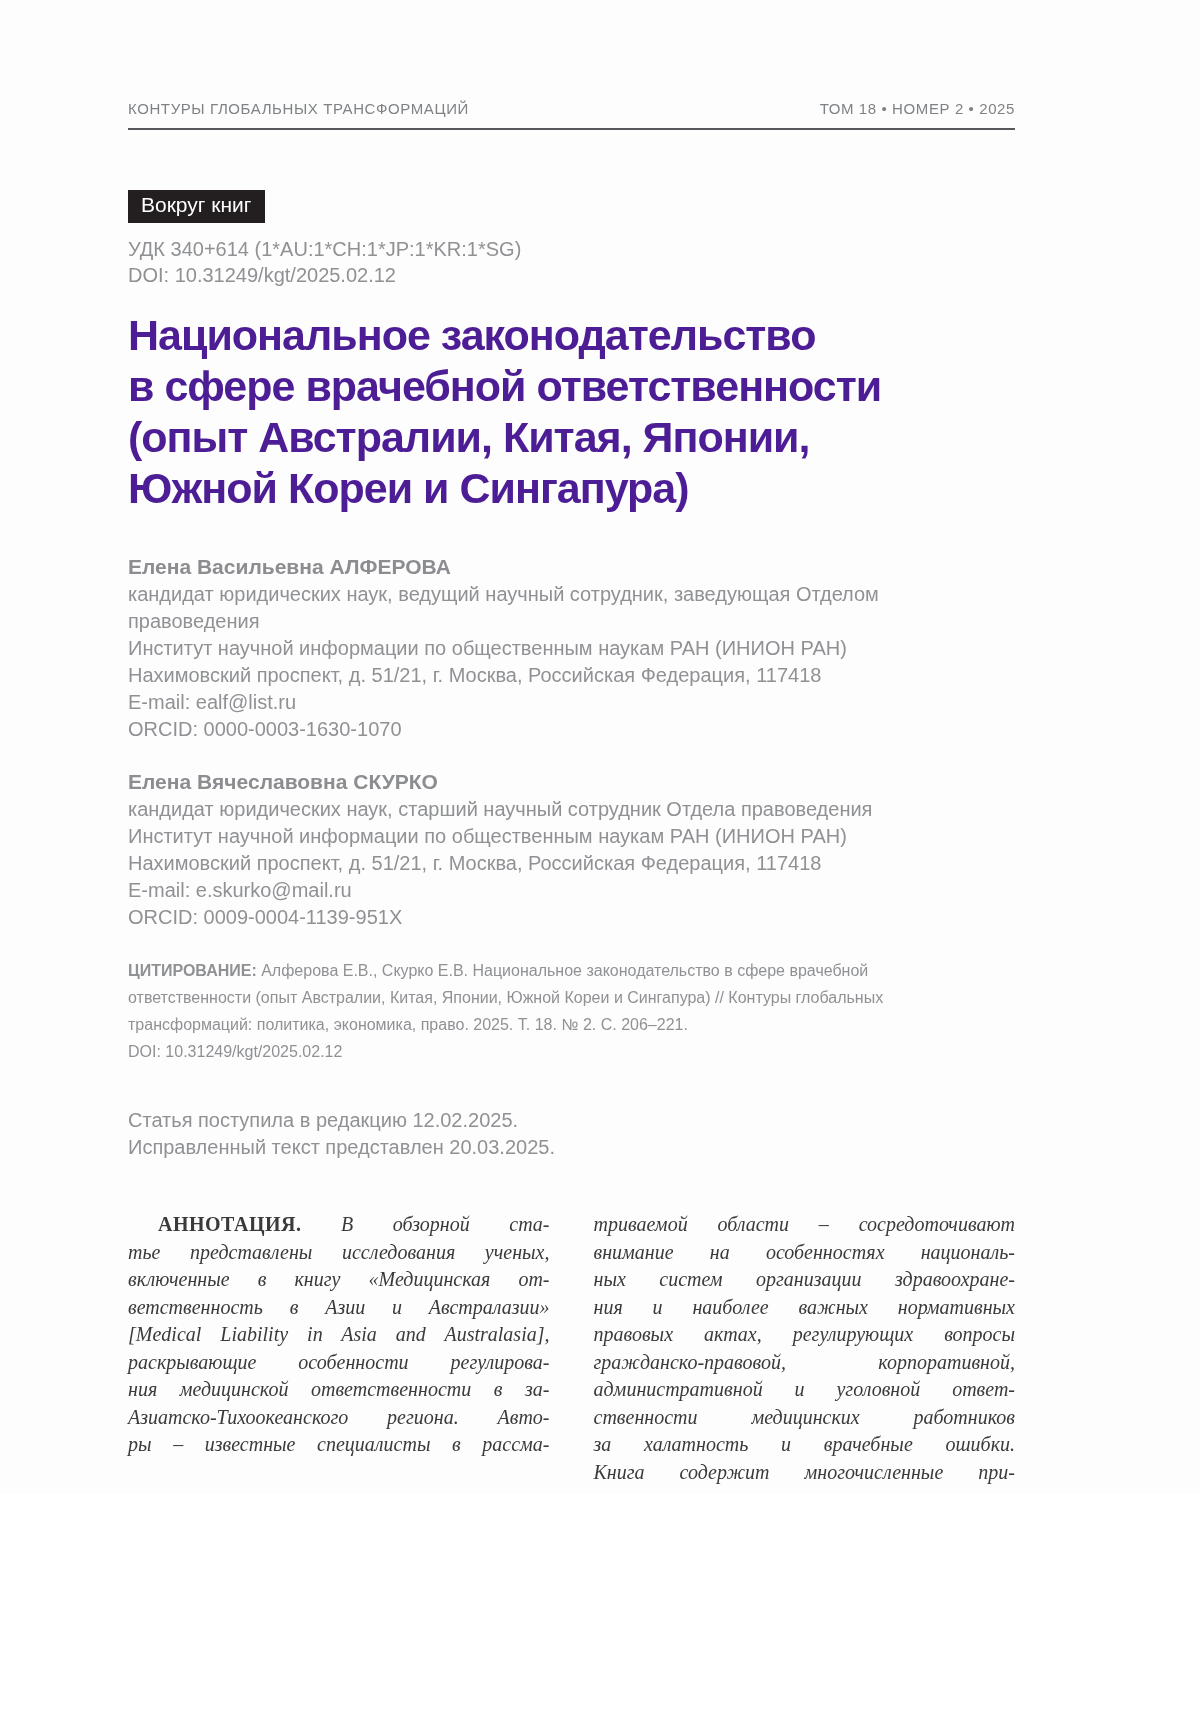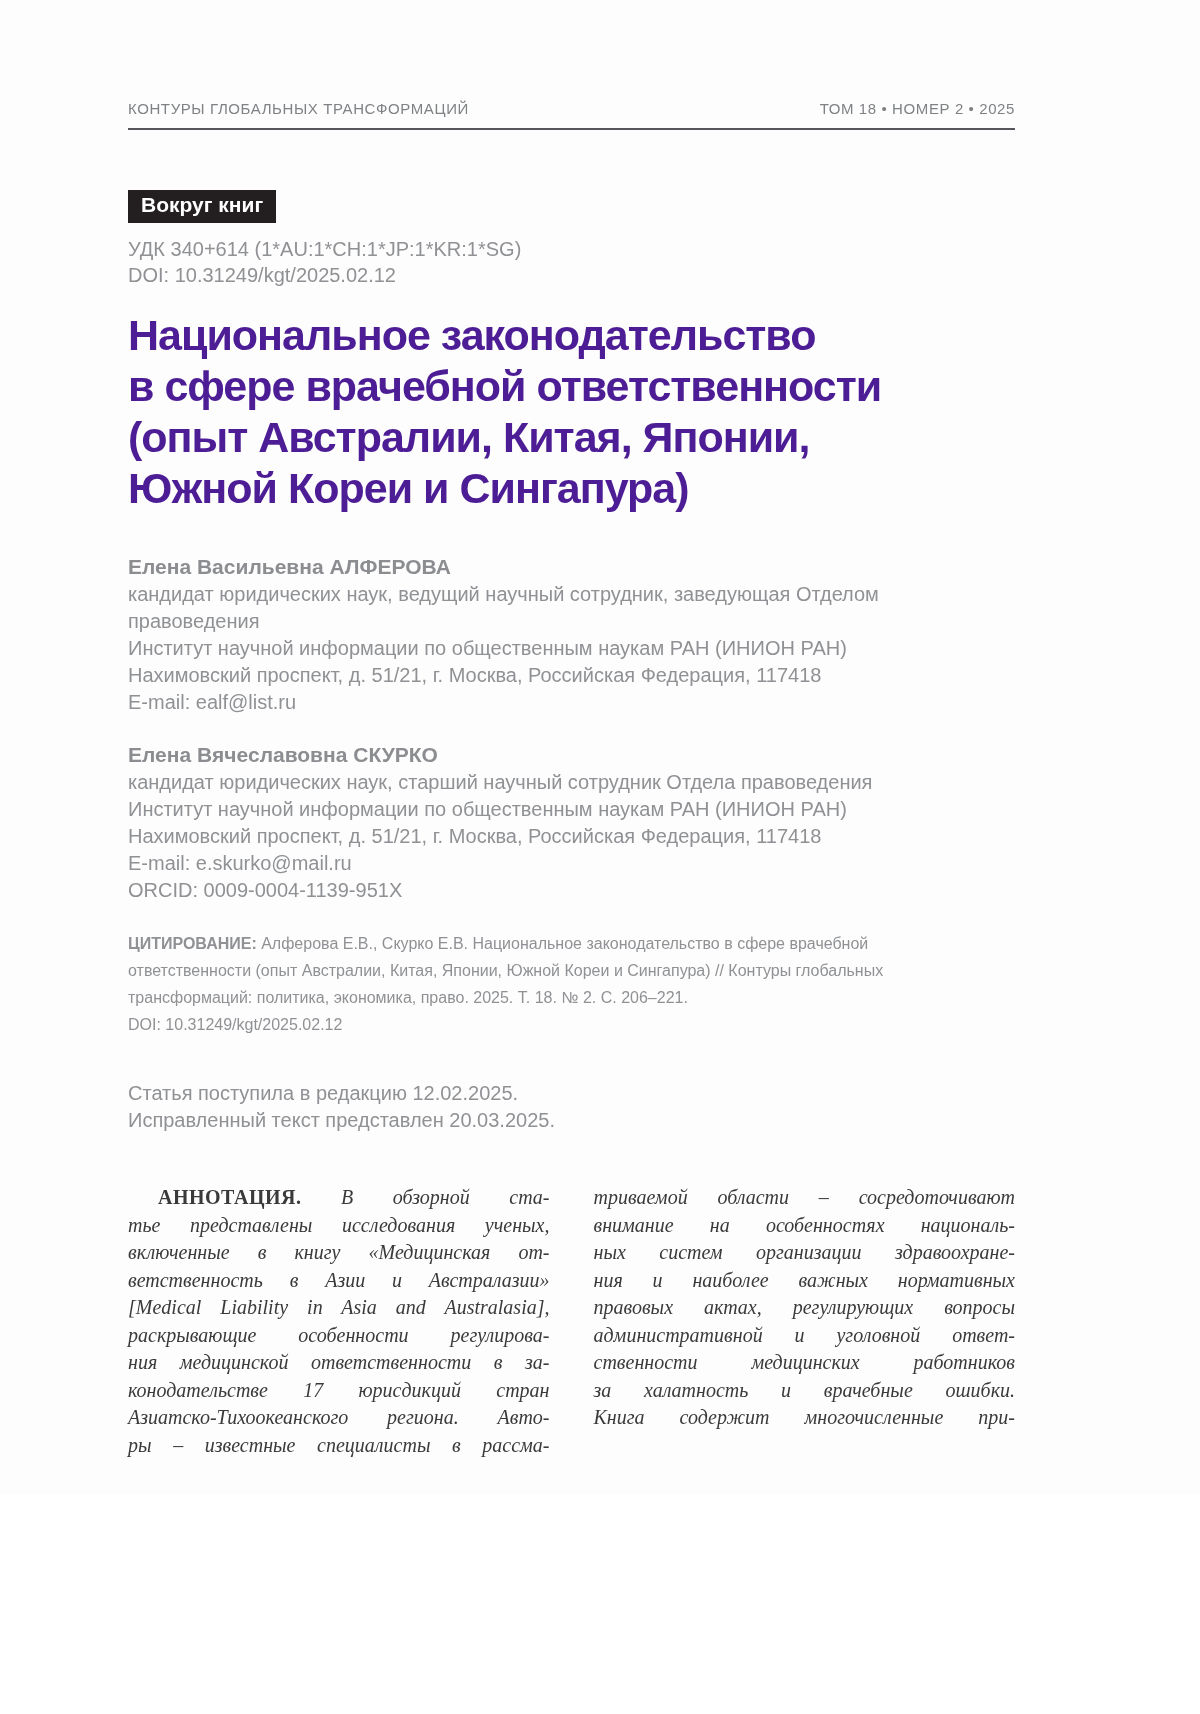--- a/index.html
+++ b/index.html
@@ -29,21 +29,21 @@
     border-top: 2px solid #55575a;
   }
 
   
   .badge {
     display: inline-block;
     margin-top: 52px;
     background: #231f20;
     color: #ffffff;
     font-size: 21px;
-    font-weight: 700;
+    font-weight: 400;
     padding: 3px 13px 6px 13px;
   }
 
   .meta { margin-top: 13px; color: #8f9194; font-size: 20px; line-height: 26px; }
 
   h1.title {
     margin: 22px 0 0 0;
     color: #4c1d95;
     font-size: 43px;
     line-height: 51px;
@@ -116,20 +116,21 @@
     <div>(опыт Австралии, Китая, Японии,</div>
     <div>Южной Кореи и Сингапура)</div>
   </h1>
 
   <section class="author narrow">
     <div class="name">Елена Васильевна АЛФЕРОВА</div>
     <div>кандидат юридических наук, ведущий научный сотрудник, заведующая Отделом правоведения</div>
     <div>Институт научной информации по общественным наукам РАН (ИНИОН РАН)</div>
     <div>Нахимовский проспект, д. 51/21, г. Москва, Российская Федерация, 117418</div>
     <div>E-mail: ealf@list.ru</div>
+    <div>ORCID: 0000-0003-1630-1070</div>
   </section>
 
   <section class="author narrow">
     <div class="name">Елена Вячеславовна СКУРКО</div>
     <div>кандидат юридических наук, старший научный сотрудник Отдела правоведения</div>
     <div>Институт научной информации по общественным наукам РАН (ИНИОН РАН)</div>
     <div>Нахимовский проспект, д. 51/21, г. Москва, Российская Федерация, 117418</div>
     <div>E-mail: e.skurko@mail.ru</div>
     <div>ORCID: 0009-0004-1139-951X</div>
   </section>
@@ -146,30 +147,30 @@
 
   <section class="abstract">
     <div class="col">
       <div class="abs-line firstline"><span class="abs-label">АННОТАЦИЯ.</span> <span>В обзорной ста-</span></div>
       <div class="abs-line">тье представлены исследования ученых,</div>
       <div class="abs-line">включенные в книгу «Медицинская от-</div>
       <div class="abs-line">ветственность в Азии и Австралазии»</div>
       <div class="abs-line">[Medical Liability in Asia and Australasia],</div>
       <div class="abs-line">раскрывающие особенности регулирова-</div>
       <div class="abs-line">ния медицинской ответственности в за-</div>
-      <div class="abs-line">конодательстве 17 юрисдикций стран</div>
       <div class="abs-line">Азиатско-Тихоокеанского региона. Авто-</div>
       <div class="abs-line">ры – известные специалисты в рассма-</div>
     </div>
     <div class="col">
       <div class="abs-line">триваемой области – сосредоточивают</div>
       <div class="abs-line">внимание на особенностях националь-</div>
       <div class="abs-line">ных систем организации здравоохране-</div>
       <div class="abs-line">ния и наиболее важных нормативных</div>
       <div class="abs-line">правовых актах, регулирующих вопросы</div>
+      <div class="abs-line">гражданско-правовой, корпоративной,</div>
       <div class="abs-line">административной и уголовной ответ-</div>
       <div class="abs-line">ственности медицинских работников</div>
       <div class="abs-line">за халатность и врачебные ошибки.</div>
       <div class="abs-line">Книга содержит многочисленные при-</div>
     </div>
   </section>
 
   <div class="page-number">206</div>
 
 </div>

